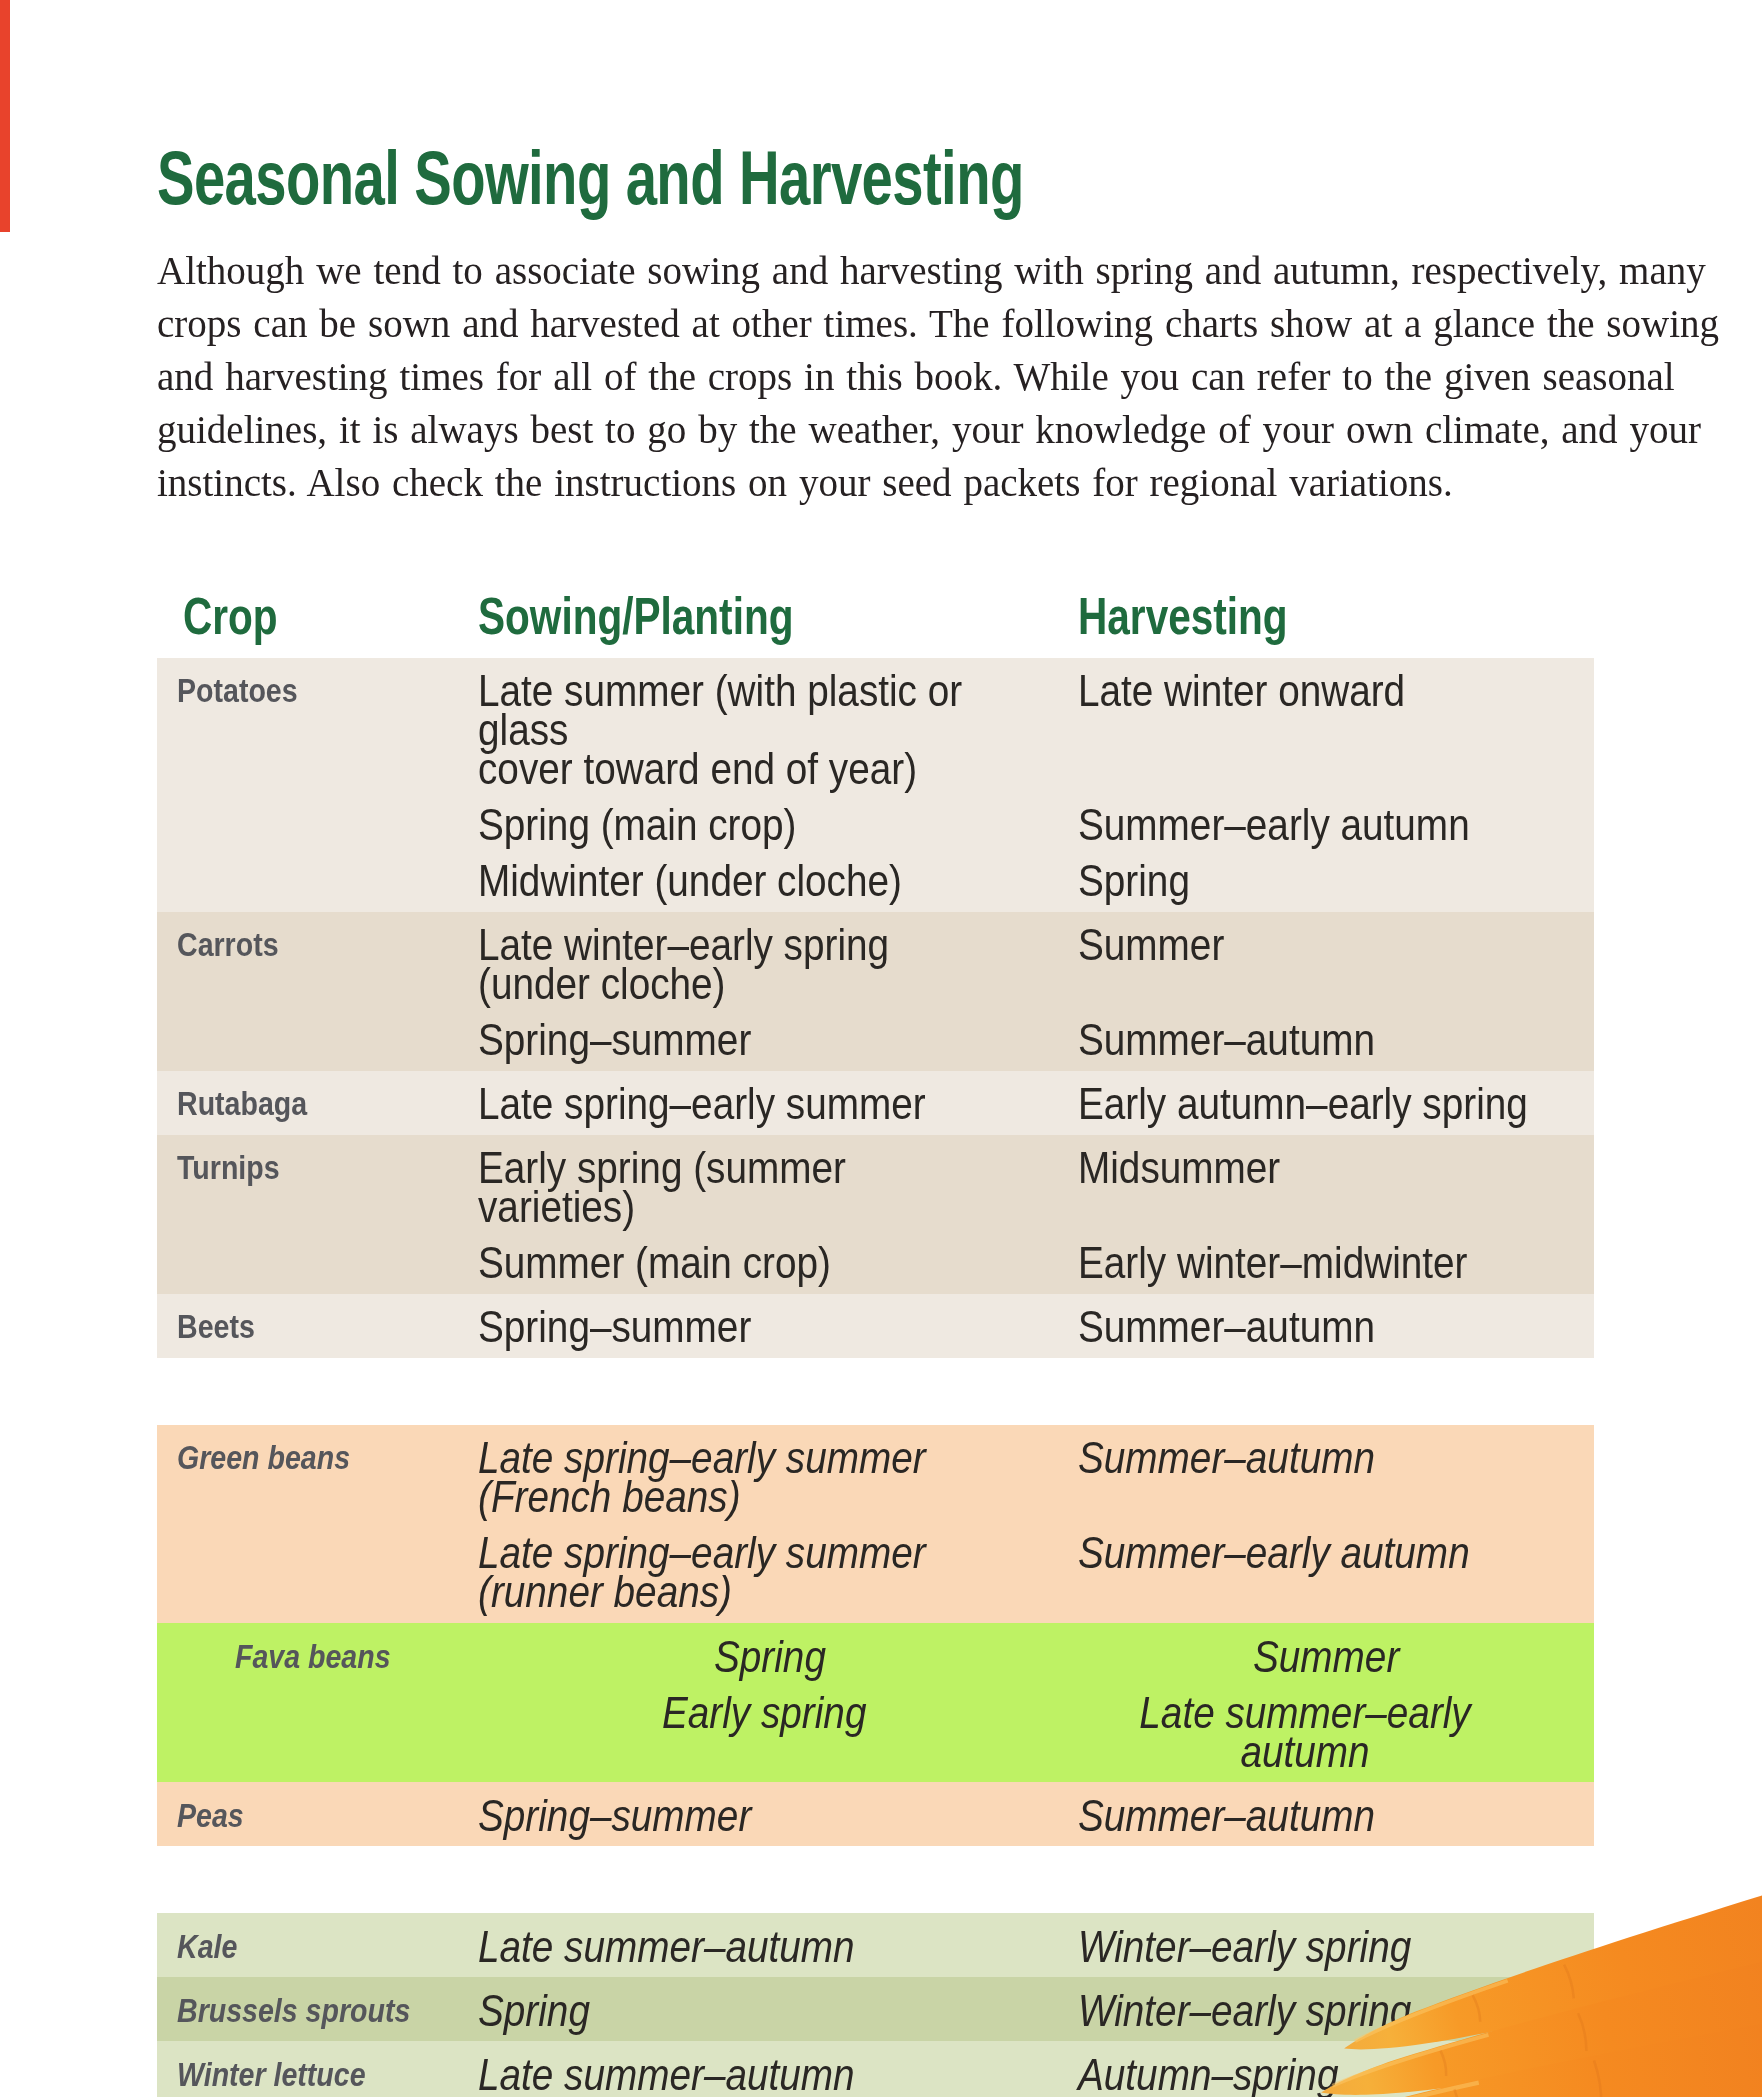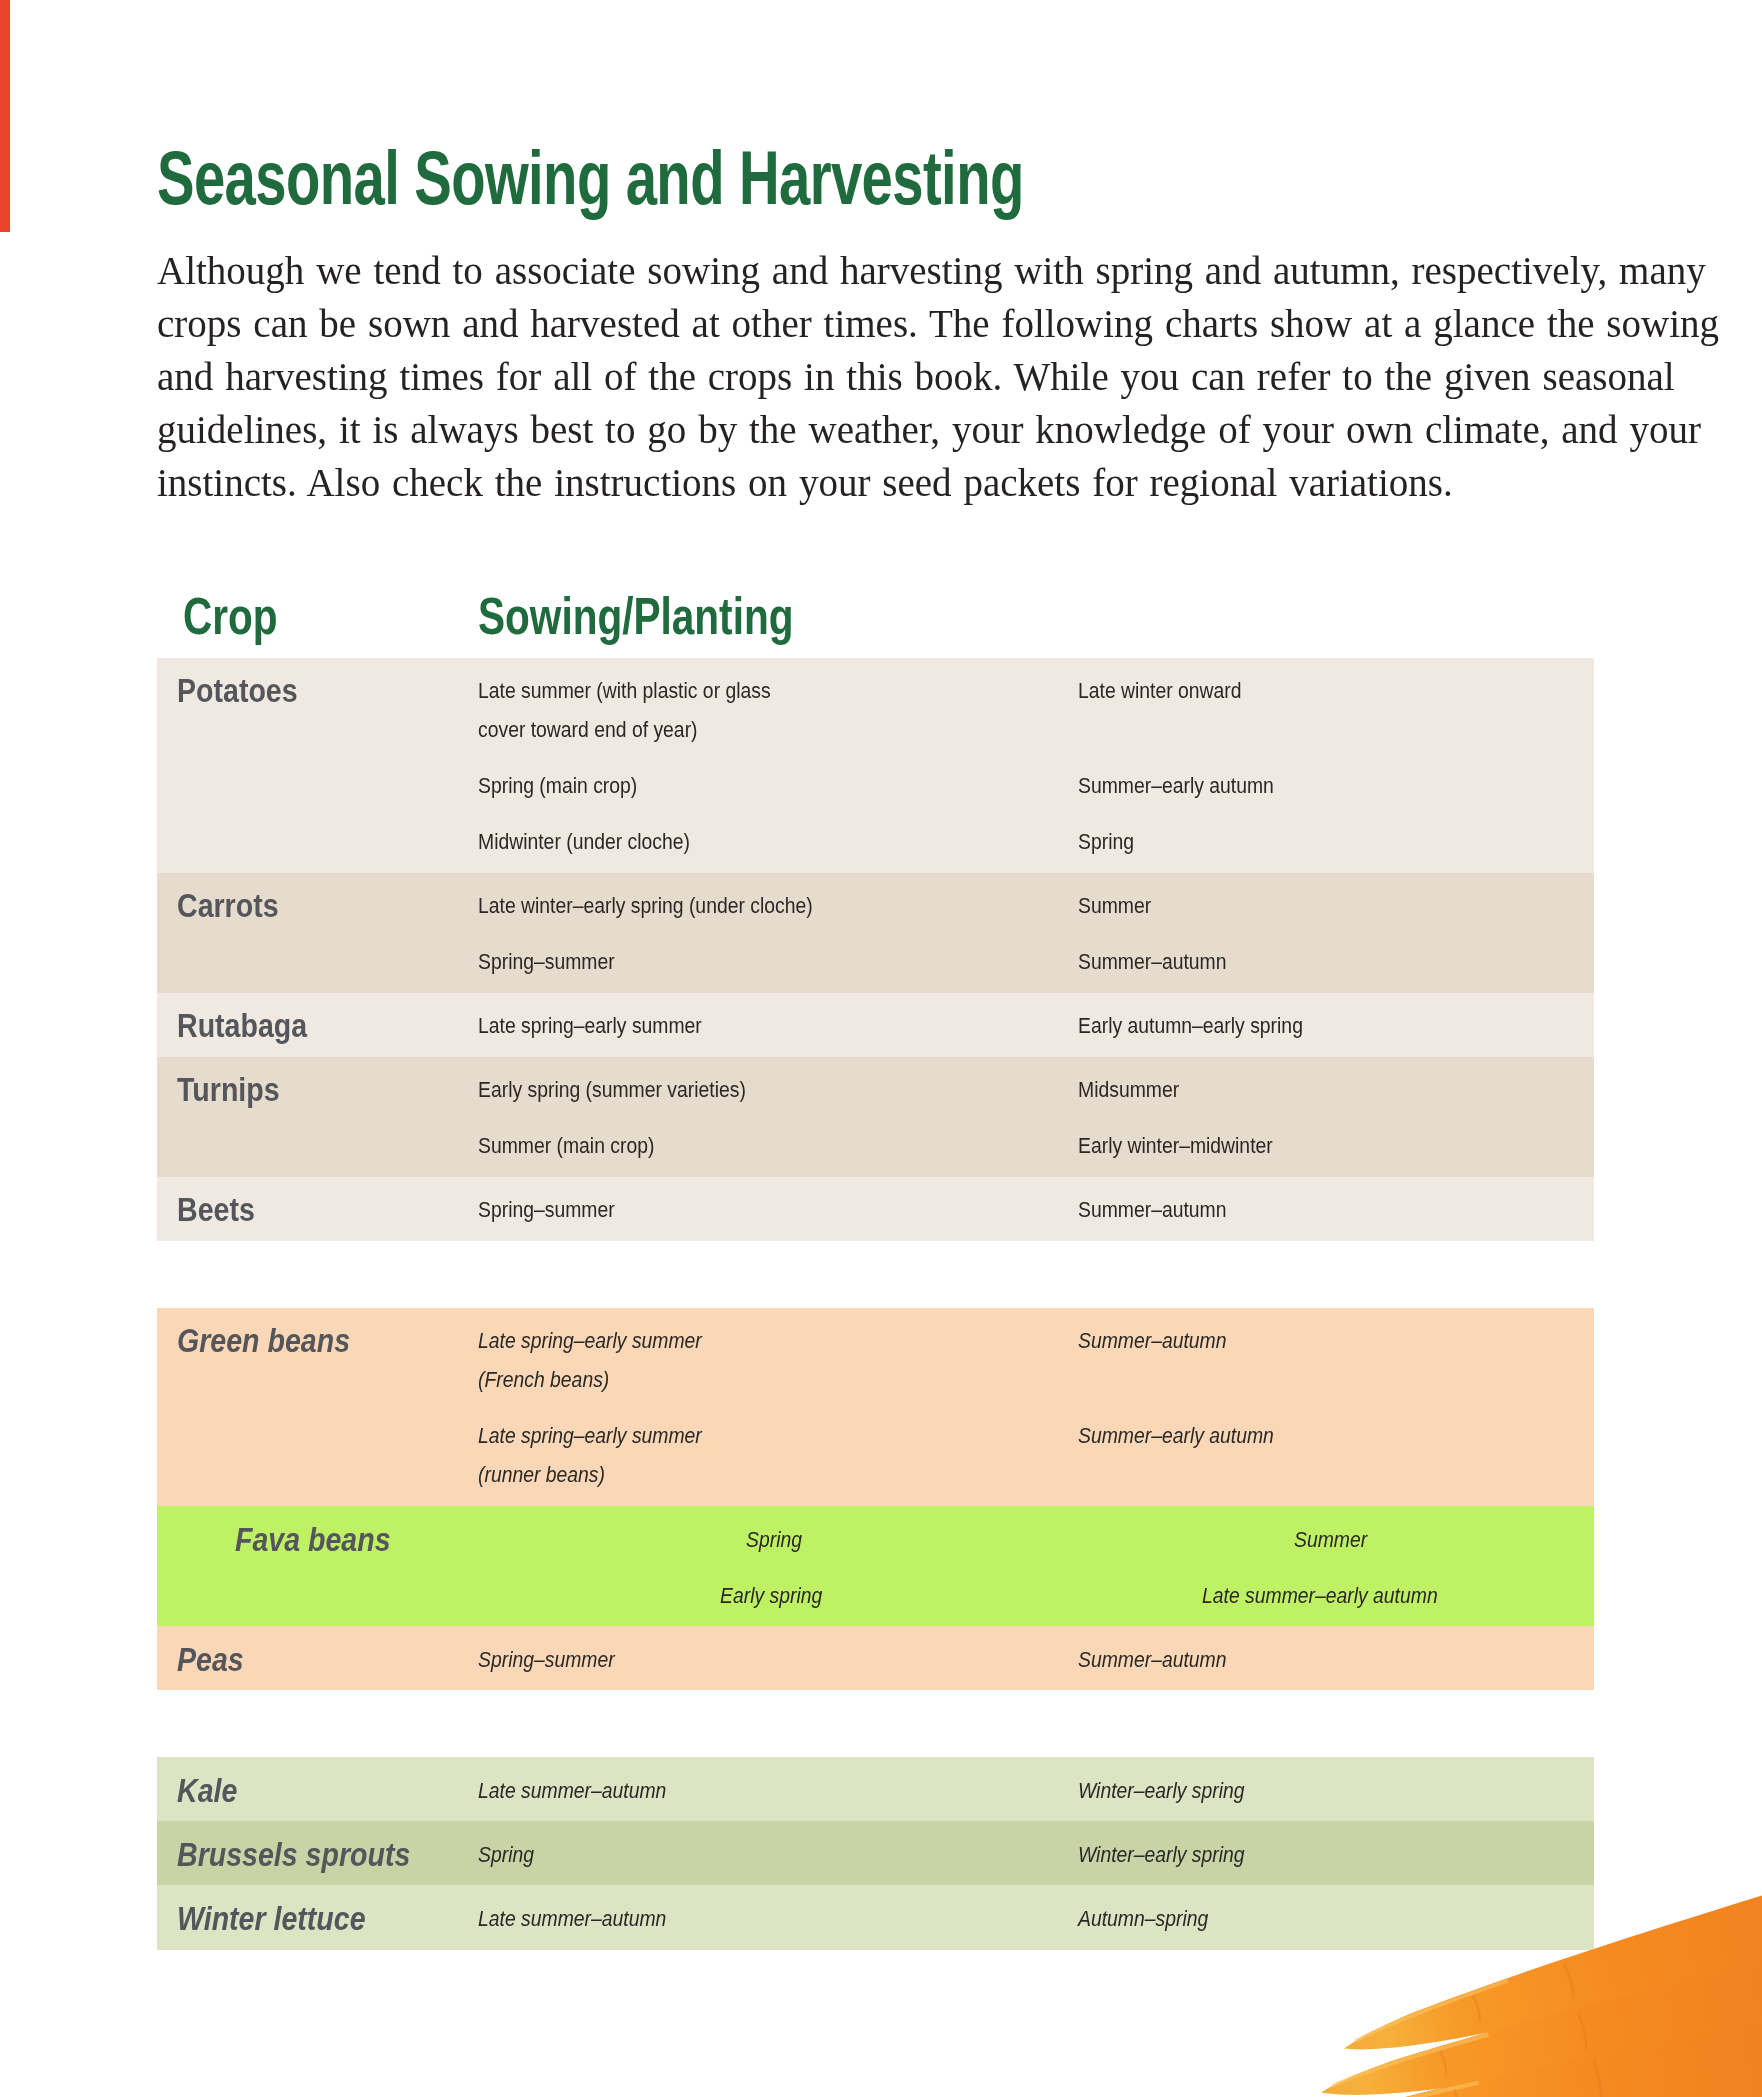--- a/index.html
+++ b/index.html
@@ -45,21 +45,21 @@
   .th-crop{padding-left:26px;}
   .group{margin-top:11.7px;}
   .group.gap{margin-top:67px;font-style:italic;}
   .row{display:flex;padding:13.4px 0 11.7px 0;}
   .row-label{flex:0 0 301px;padding-left:20px;
     font-size:34px;line-height:39px;font-weight:700;color:#55565b;white-space:nowrap;}
   .row-label .cond{transform:scaleX(0.84);}
   .entries{flex:1 1 auto;}
   .entry{display:grid;grid-template-columns:600px auto;}
   .entry + .entry{margin-top:17px;}
-  .cell{font-size:22px;line-height:39px;color:#2a2724;white-space:pre-line;}
+  .cell{font-size:44px;line-height:39px;color:#2a2724;white-space:pre-line;}
   .cell .cond{transform:scaleX(0.88);white-space:pre-line;}
   
   .g-beige .light{background:#efe9e1;}
   .g-beige .dark{background:#e6dccd;}
   .g-orange .light{background:#fad8b7;}
   .g-orange .dark{background:#bef264;text-align:center;}
   .g-green .light{background:#dce4c4;}
   .g-green .dark{background:#c9d4a6;}
   .carrots{
     position:absolute;left:1258px;top:1858px;width:504px;height:310px;
@@ -76,20 +76,21 @@
 
     <p class="intro">Although we tend to associate sowing and harvesting with spring and autumn, respectively, many
 crops can be sown and harvested at other times. The following charts show at a glance the sowing
 and harvesting times for all of the crops in this book. While you can refer to the given seasonal
 guidelines, it is always best to go by the weather, your knowledge of your own climate, and your
 instincts. Also check the instructions on your seed packets for regional variations.</p>
 
     <div class="thead">
       <div class="th th-crop"><span class="cond">Crop</span></div>
       <div class="th th-sow"><span class="cond">Sowing/Planting</span></div>
+      <div class="th th-harv"><span class="cond">Harvesting</span></div>
     </div>
 
     <section class="group g-beige">
       <div class="row light">
         <div class="row-label"><span class="cond">Potatoes</span></div>
         <div class="entries">
           <div class="entry">
             <div class="cell"><span class="cond">Late summer (with plastic or glass
 cover toward end of year)</span></div>
             <div class="cell"><span class="cond">Late winter onward</span></div>

